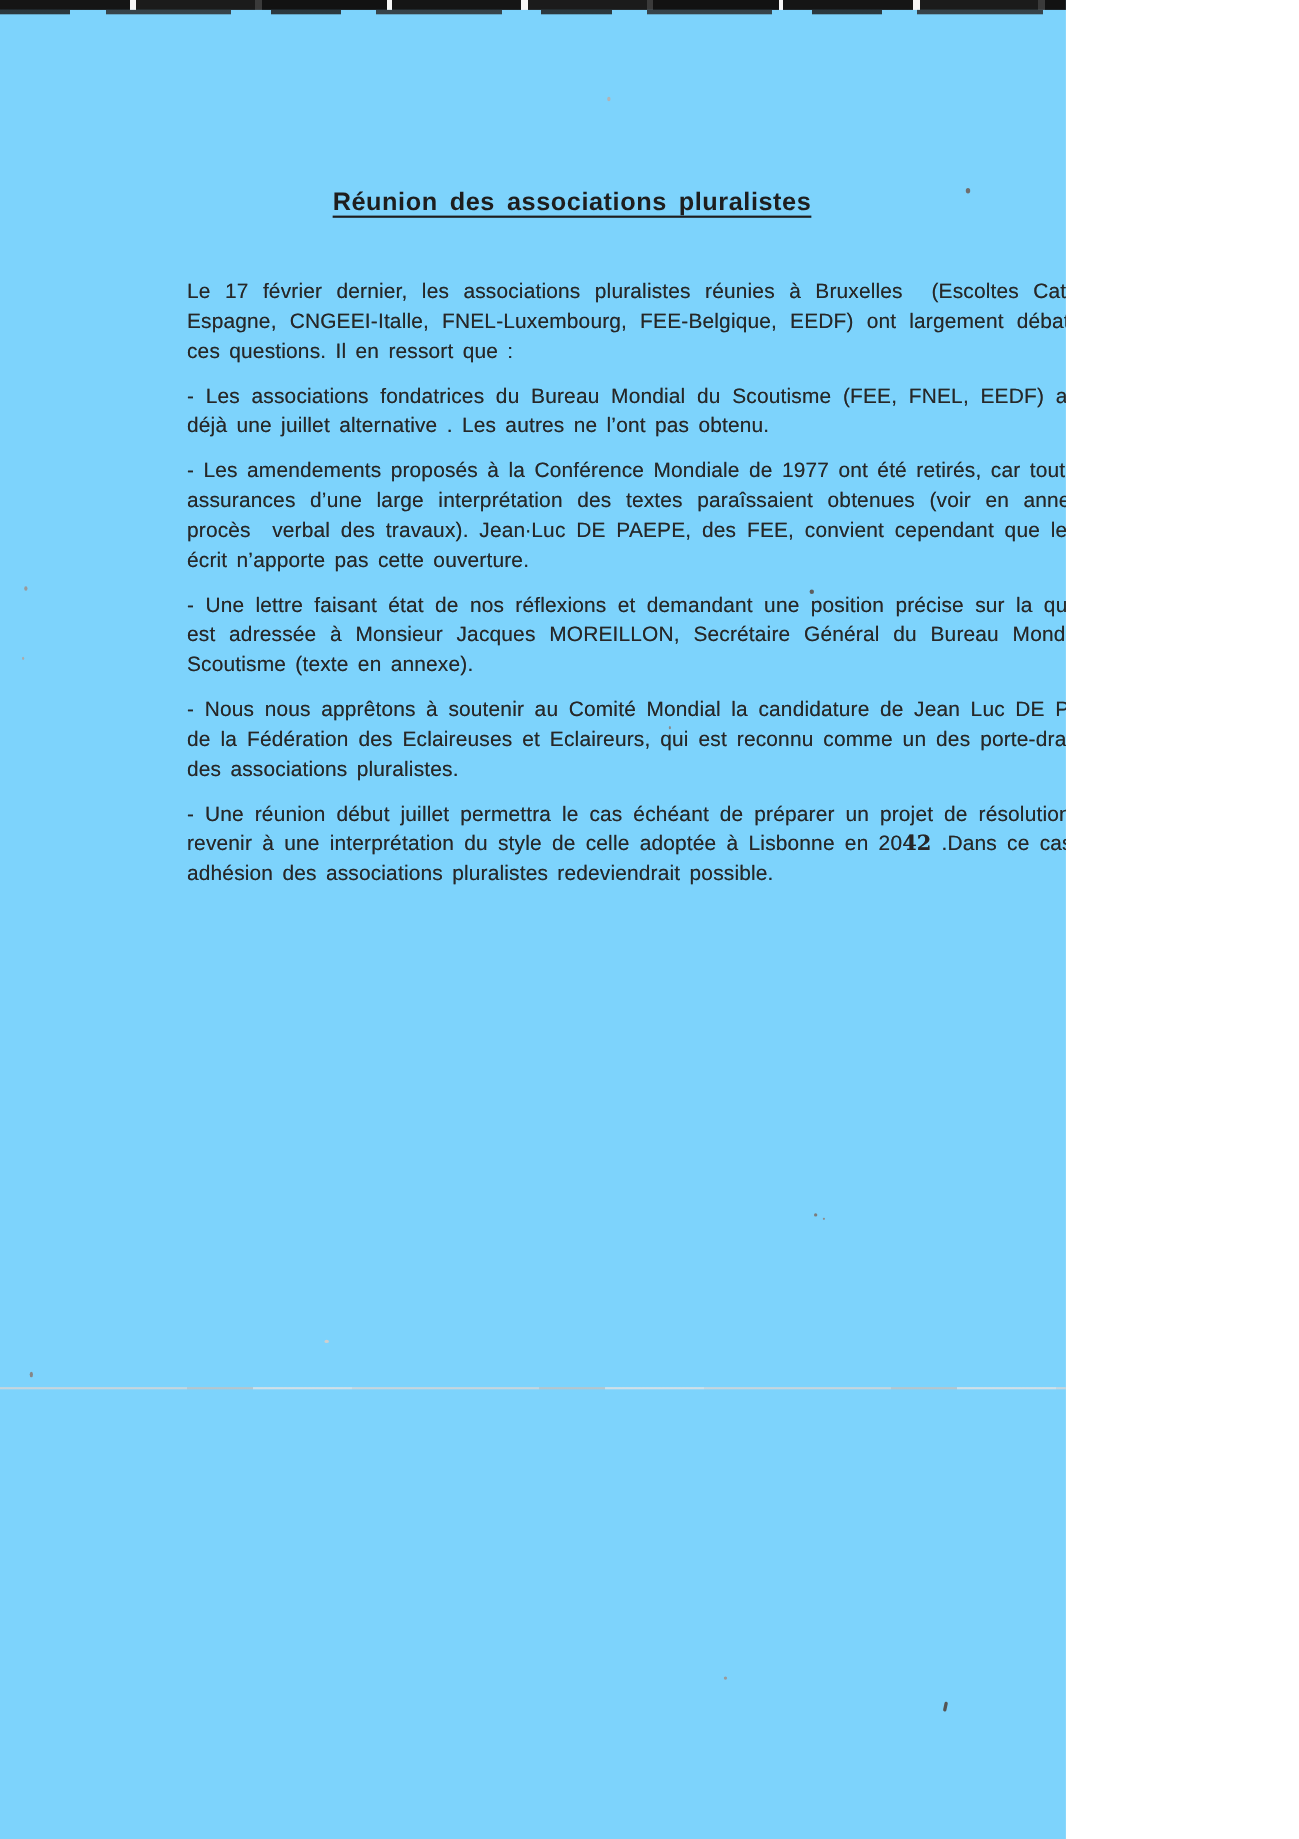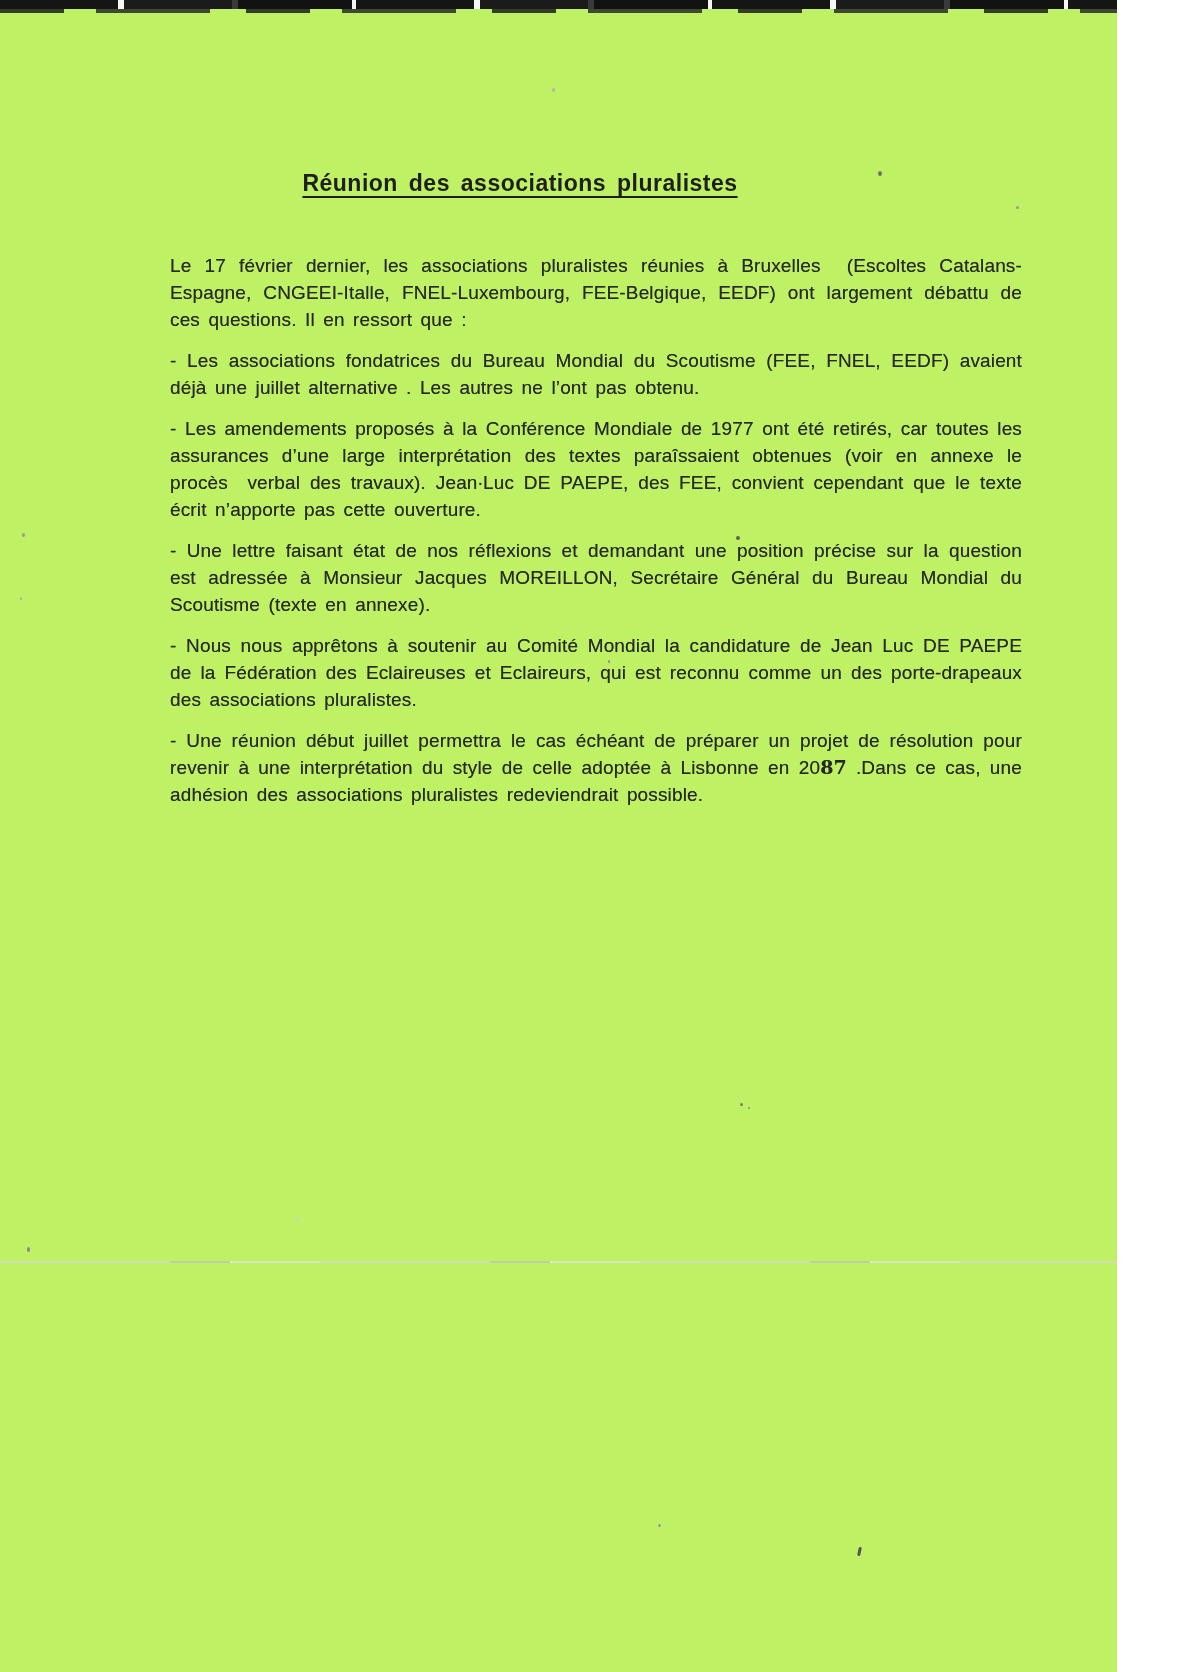--- a/index.html
+++ b/index.html
@@ -3,22 +3,22 @@
 <meta charset="utf-8">
 <style>
   html, body { margin: 0; padding: 0; }
   body {
     width: 1181px; height: 1672px;
     background: #ffffff;
     font-family: "Liberation Sans", sans-serif;
   }
   .page {
     position: relative;
-    width: 1117px; height: 1672px;
-    background: #bef264;
+    width: 969px; height: 1672px;
+    background: #7dd3fc;
     overflow: hidden;
     color: #262626;
     text-decoration: underline;
   }
 
   
   .scan-bar-top {
     position: absolute; top: 0; left: 0; width: 1181px; height: 9px;
     background:
       repeating-linear-gradient(90deg,
@@ -85,21 +85,21 @@
   <div class="fold-line"></div>
 
   <h1 class="title">Réunion des associations pluralistes</h1>
 
   <div class="body-text">
     <p>Le 17 février dernier, les associations pluralistes réunies à Bruxelles&nbsp; (Escoltes Catalans-Espagne, CNGEEI-Italle, FNEL-Luxembourg, FEE-Belgique, EEDF) ont largement débattu de ces questions. Il en ressort que :</p>
     <p>- Les associations fondatrices du Bureau Mondial du Scoutisme (FEE, FNEL, EEDF) avaient déjà une juillet alternative . Les autres ne l’ont pas obtenu.</p>
     <p>- Les amendements proposés à la Conférence Mondiale de 1977 ont été retirés, car toutes les assurances d’une large interprétation des textes paraîssaient obtenues (voir en annexe le procès&nbsp; verbal des travaux). Jean∙Luc DE PAEPE, des FEE, convient cependant que le texte écrit n’apporte pas cette ouverture.</p>
     <p>- Une lettre faisant état de nos réflexions et demandant une position précise sur la question est adressée à Monsieur Jacques MOREILLON, Secrétaire Général du Bureau Mondial du Scoutisme (texte en annexe).</p>
     <p>- Nous nous apprêtons à soutenir au Comité Mondial la candidature de Jean Luc DE PAEPE de la Fédération des Eclaireuses et Eclaireurs, qui est reconnu comme un des porte-drapeaux des associations pluralistes.</p>
-    <p><span>- Une réunion début juillet permettra le cas échéant de préparer un projet de résolution pour revenir à une interprétation du style de celle adoptée à Lisbonne en 20</span><span class="year-emph">87</span><span>&nbsp;.Dans ce cas, une adhésion des associations pluralistes redeviendrait possible.</span></p>
+    <p><span>- Une réunion début juillet permettra le cas échéant de préparer un projet de résolution pour revenir à une interprétation du style de celle adoptée à Lisbonne en 20</span><span class="year-emph">42</span><span>&nbsp;.Dans ce cas, une adhésion des associations pluralistes redeviendrait possible.</span></p>
   </div>
 
   <div class="speck" style="left:878px; top:171px; width:4px; height:5px; background:#6f6f6f;"></div>
   <div class="speck" style="left:1016px; top:206px; width:3px; height:3px; background:#9a9a9a;"></div>
   <div class="speck" style="left:552px; top:88px; width:3px; height:4px; background:#b3b3b3;"></div>
   <div class="speck" style="left:736px; top:536px; width:4px; height:4px; background:#5e5e5e;"></div>
   <div class="speck" style="left:608px; top:660px; width:2px; height:3px; background:#8a8a8a;"></div>
   <div class="speck" style="left:22px; top:533px; width:3px; height:4px; background:#9a9a9a;"></div>
   <div class="speck" style="left:20px; top:597px; width:2px; height:3px; background:#ababab;"></div>
   <div class="speck" style="left:740px; top:1103px; width:3px; height:3px; background:#7d7d7d;"></div>

